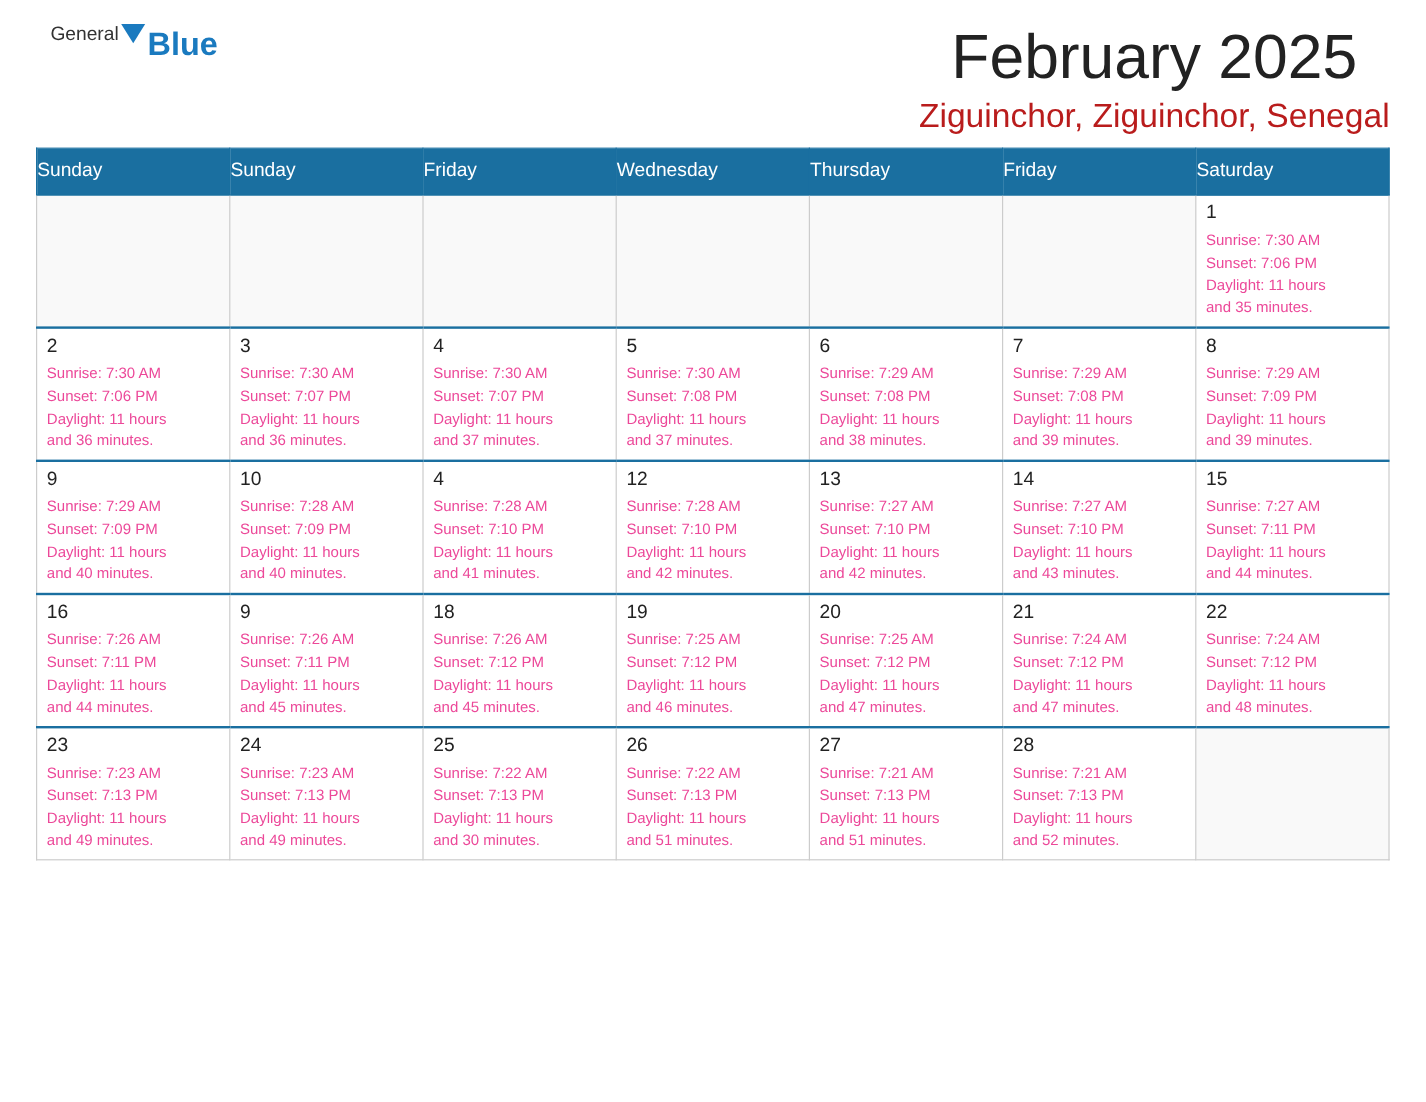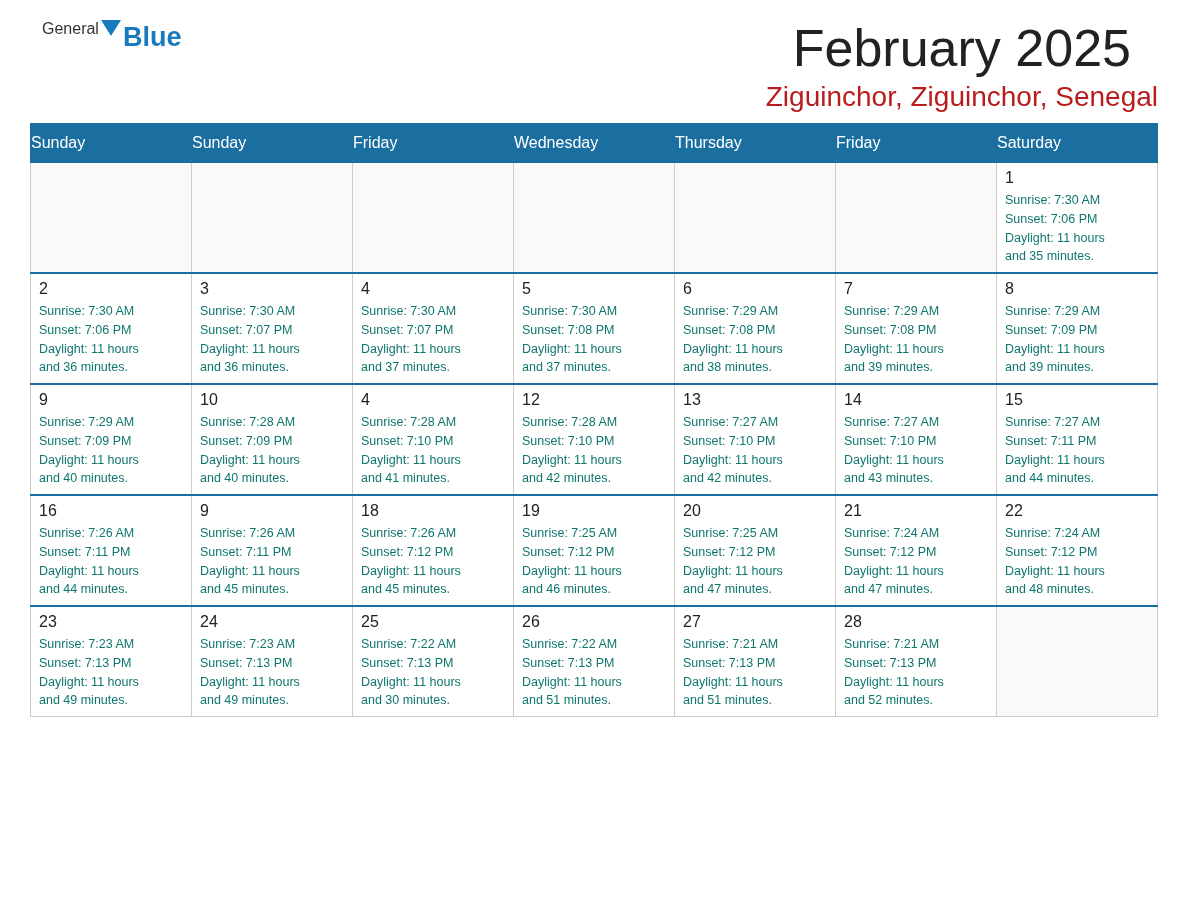--- a/index.html
+++ b/index.html
@@ -80,21 +80,21 @@
       background: #f9f9f9;
     }
     .day-number {
       font-size: 16px;
       font-weight: normal;
       color: #222;
       margin-bottom: 4px;
     }
     .day-info {
       font-size: 12.5px;
-      color: #0f766e;
+      color: #ec4899;
       line-height: 1.5;
     }
     .row-divider td {
       border-top: 2px solid #1a6fa0;
     }
     .logo-line1 {
       display: flex;
       align-items: center;
       gap: 0;
     }

